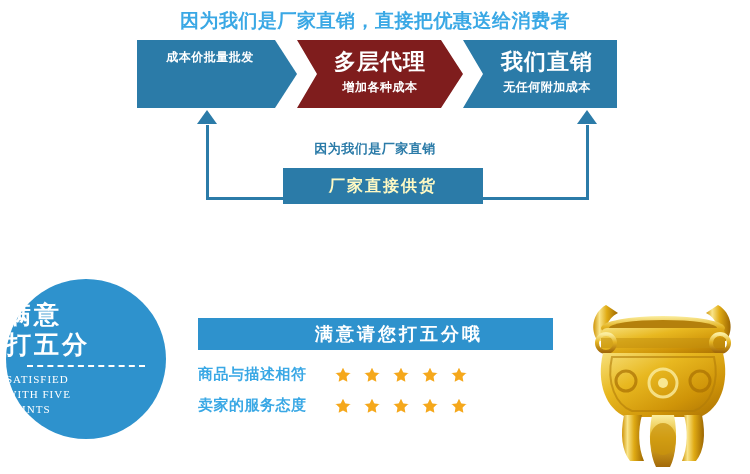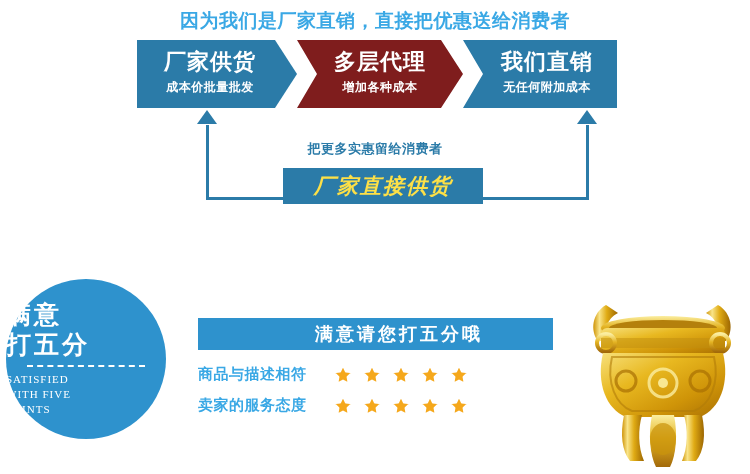--- a/index.html
+++ b/index.html
@@ -123,26 +123,25 @@
   #loop-box {
     position: absolute;
     left: 283px; top: 168px;
     width: 200px; height: 36px;
     background: #2b7ba8;
     display: flex;
     align-items: center;
     justify-content: center;
   }
   #loop-box-label {
-    font-size: 21px;
-    font-weight: bold;
-    color: #fde047;
+    font-size: 16px;
+    font-weight: bold;
+    color: #fef9c3;
     letter-spacing: 2px;
     white-space: nowrap;
-    font-style: italic;
   }
 
   
   #service-section {
     position: absolute;
     left: 0; top: 225px;
     width: 750px;
     height: 249px;
   }
 
@@ -251,21 +250,20 @@
 
 <div id="page">
 
   <div id="flow-section">
 
     <div id="flow-title">因为我们是厂家直销，直接把优惠送给消费者</div>
 
     <div id="chevron-row">
 
       <div class="chev chev-1">
-        <div class="chev-main">厂家供货</div>
         <div class="chev-sub">成本价批量批发</div>
       </div>
 
       <div class="chev chev-2">
         <div class="chev-main">多层代理</div>
         <div class="chev-sub">增加各种成本</div>
       </div>
 
       <div class="chev chev-3">
         <div class="chev-main">我们直销</div>
@@ -273,21 +271,21 @@
       </div>
 
     </div>
 
     <div class="loop-line" id="loop-left-v"></div>
     <div class="loop-line" id="loop-right-v"></div>
     <div class="loop-line" id="loop-bottom-h"></div>
     <div class="loop-arrow" id="loop-arrow-left"></div>
     <div class="loop-arrow" id="loop-arrow-right"></div>
 
-    <div id="loop-caption">把更多实惠留给消费者</div>
+    <div id="loop-caption">因为我们是厂家直销</div>
 
     <div id="loop-box">
       <span id="loop-box-label">厂家直接供货</span>
     </div>
 
   </div>
 
   <div id="service-section">
 
     <div id="badge-circle">

